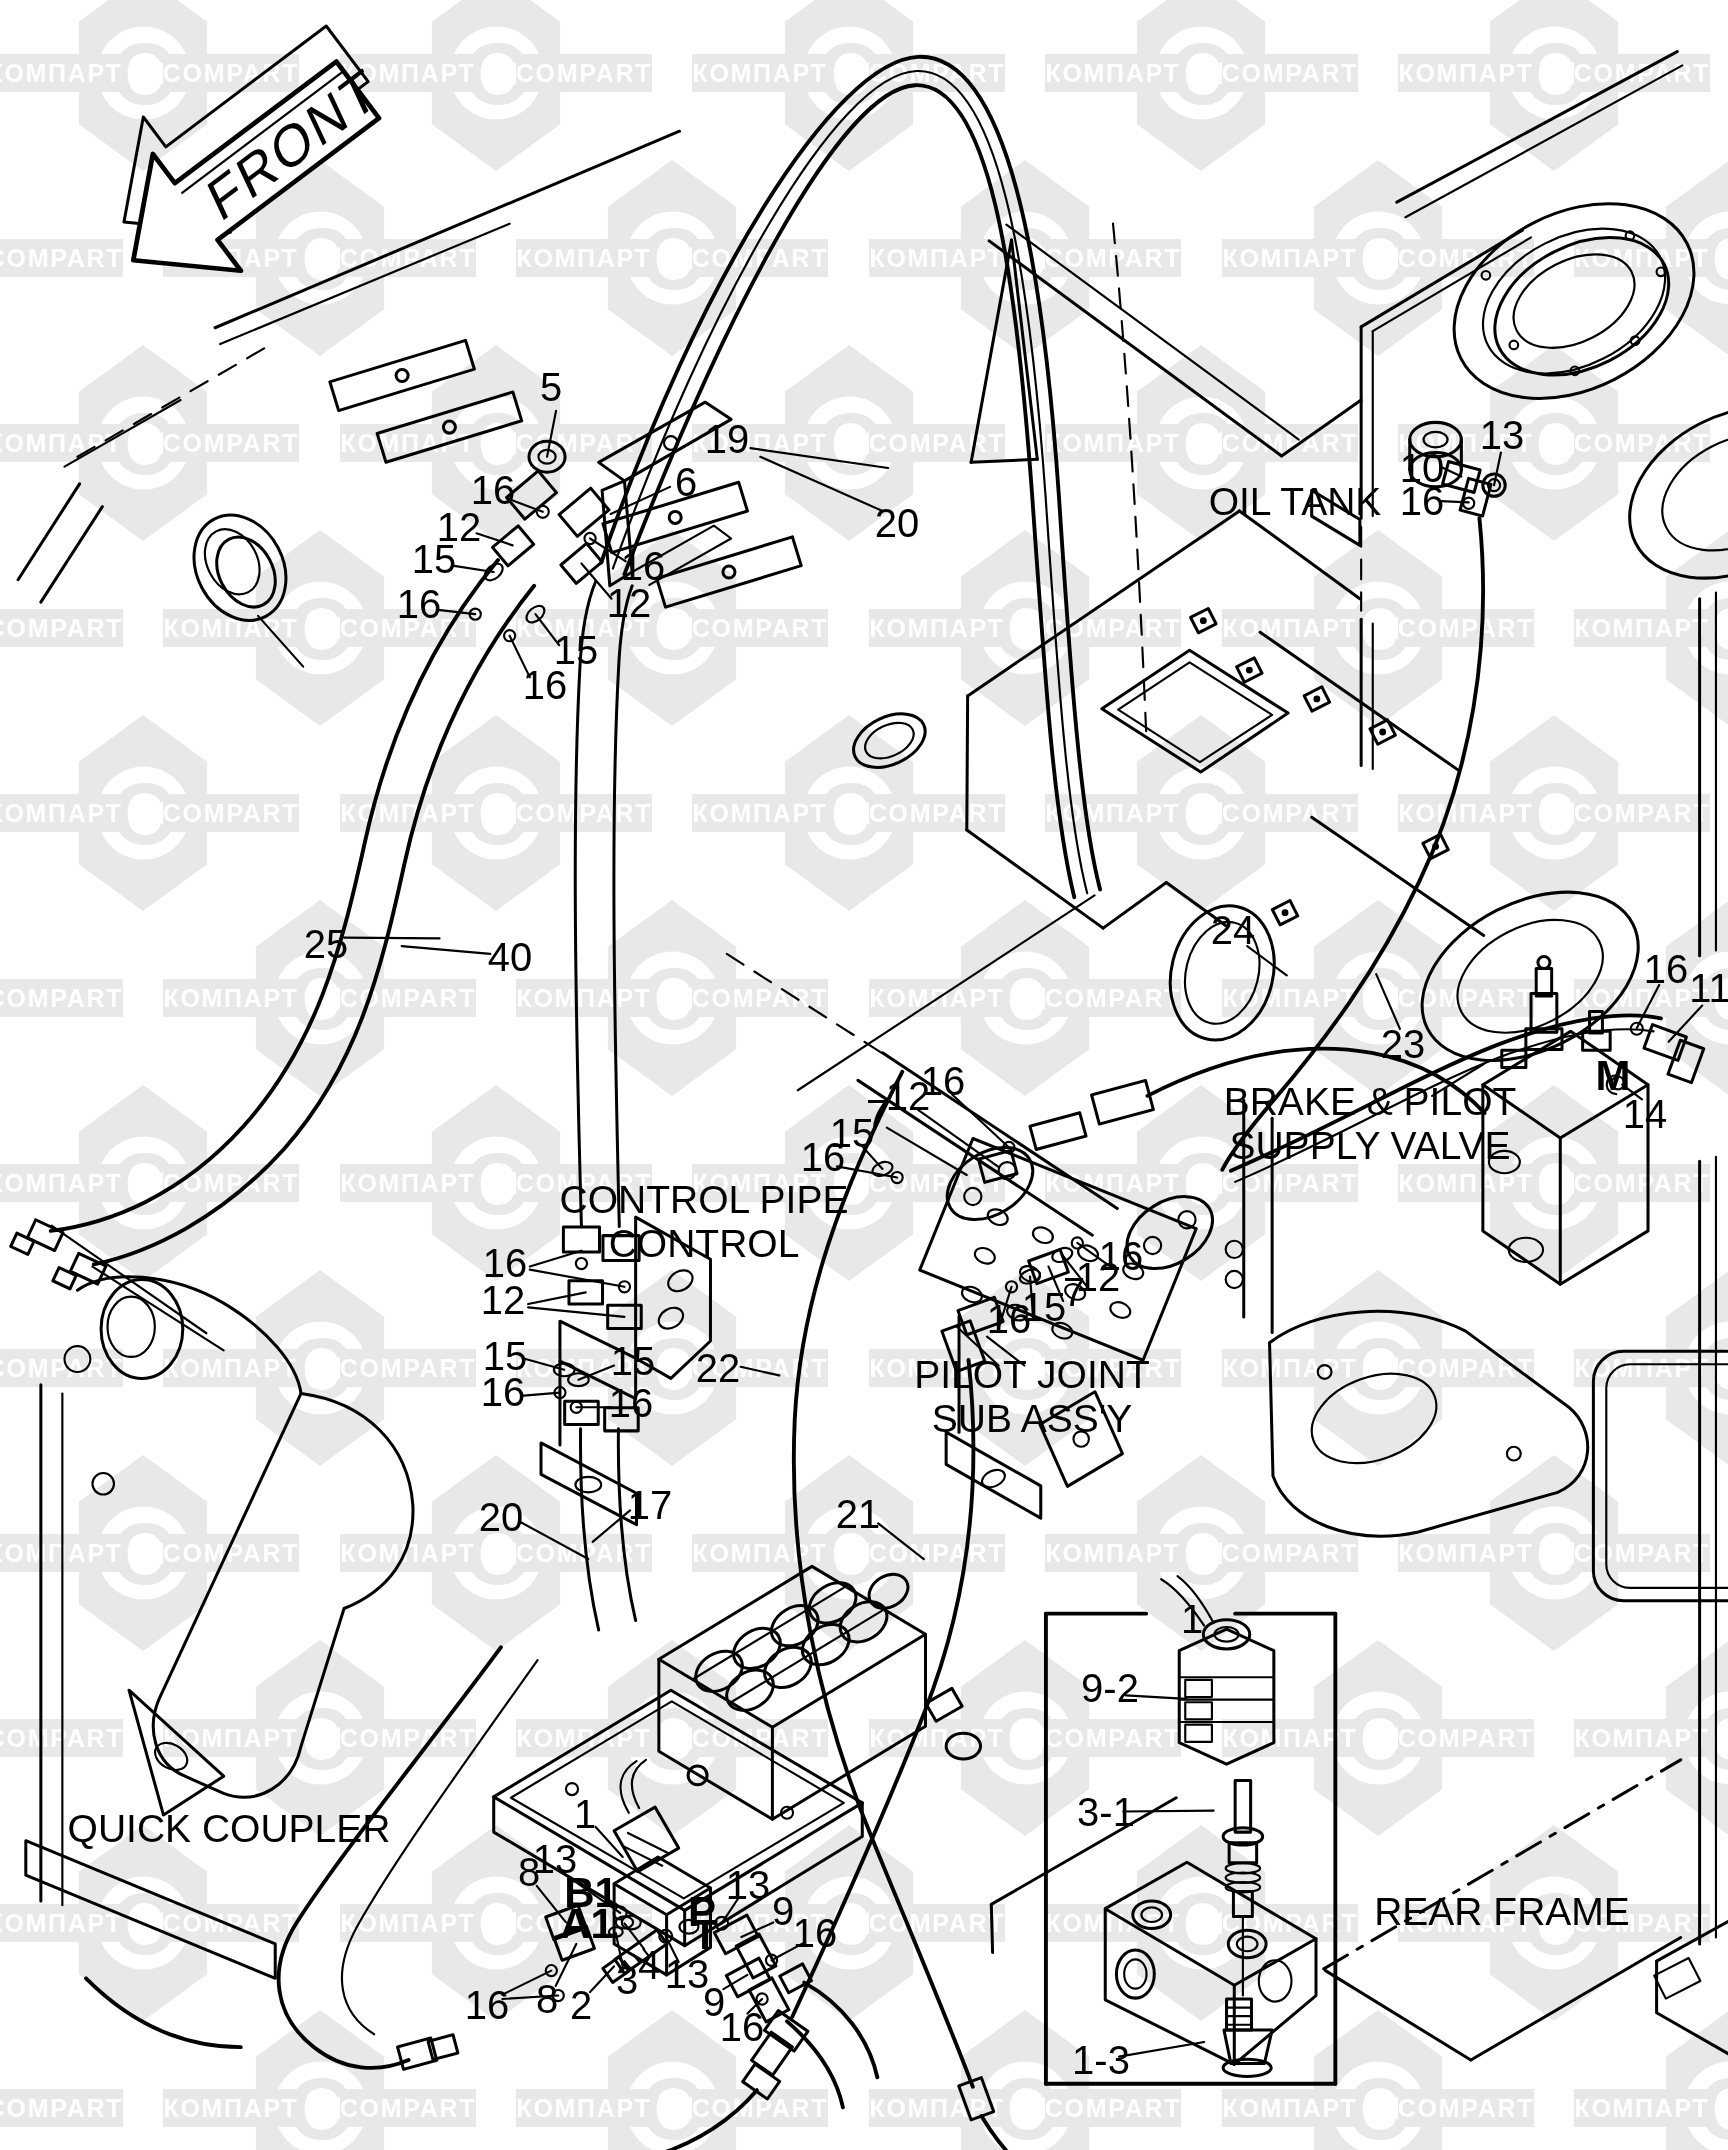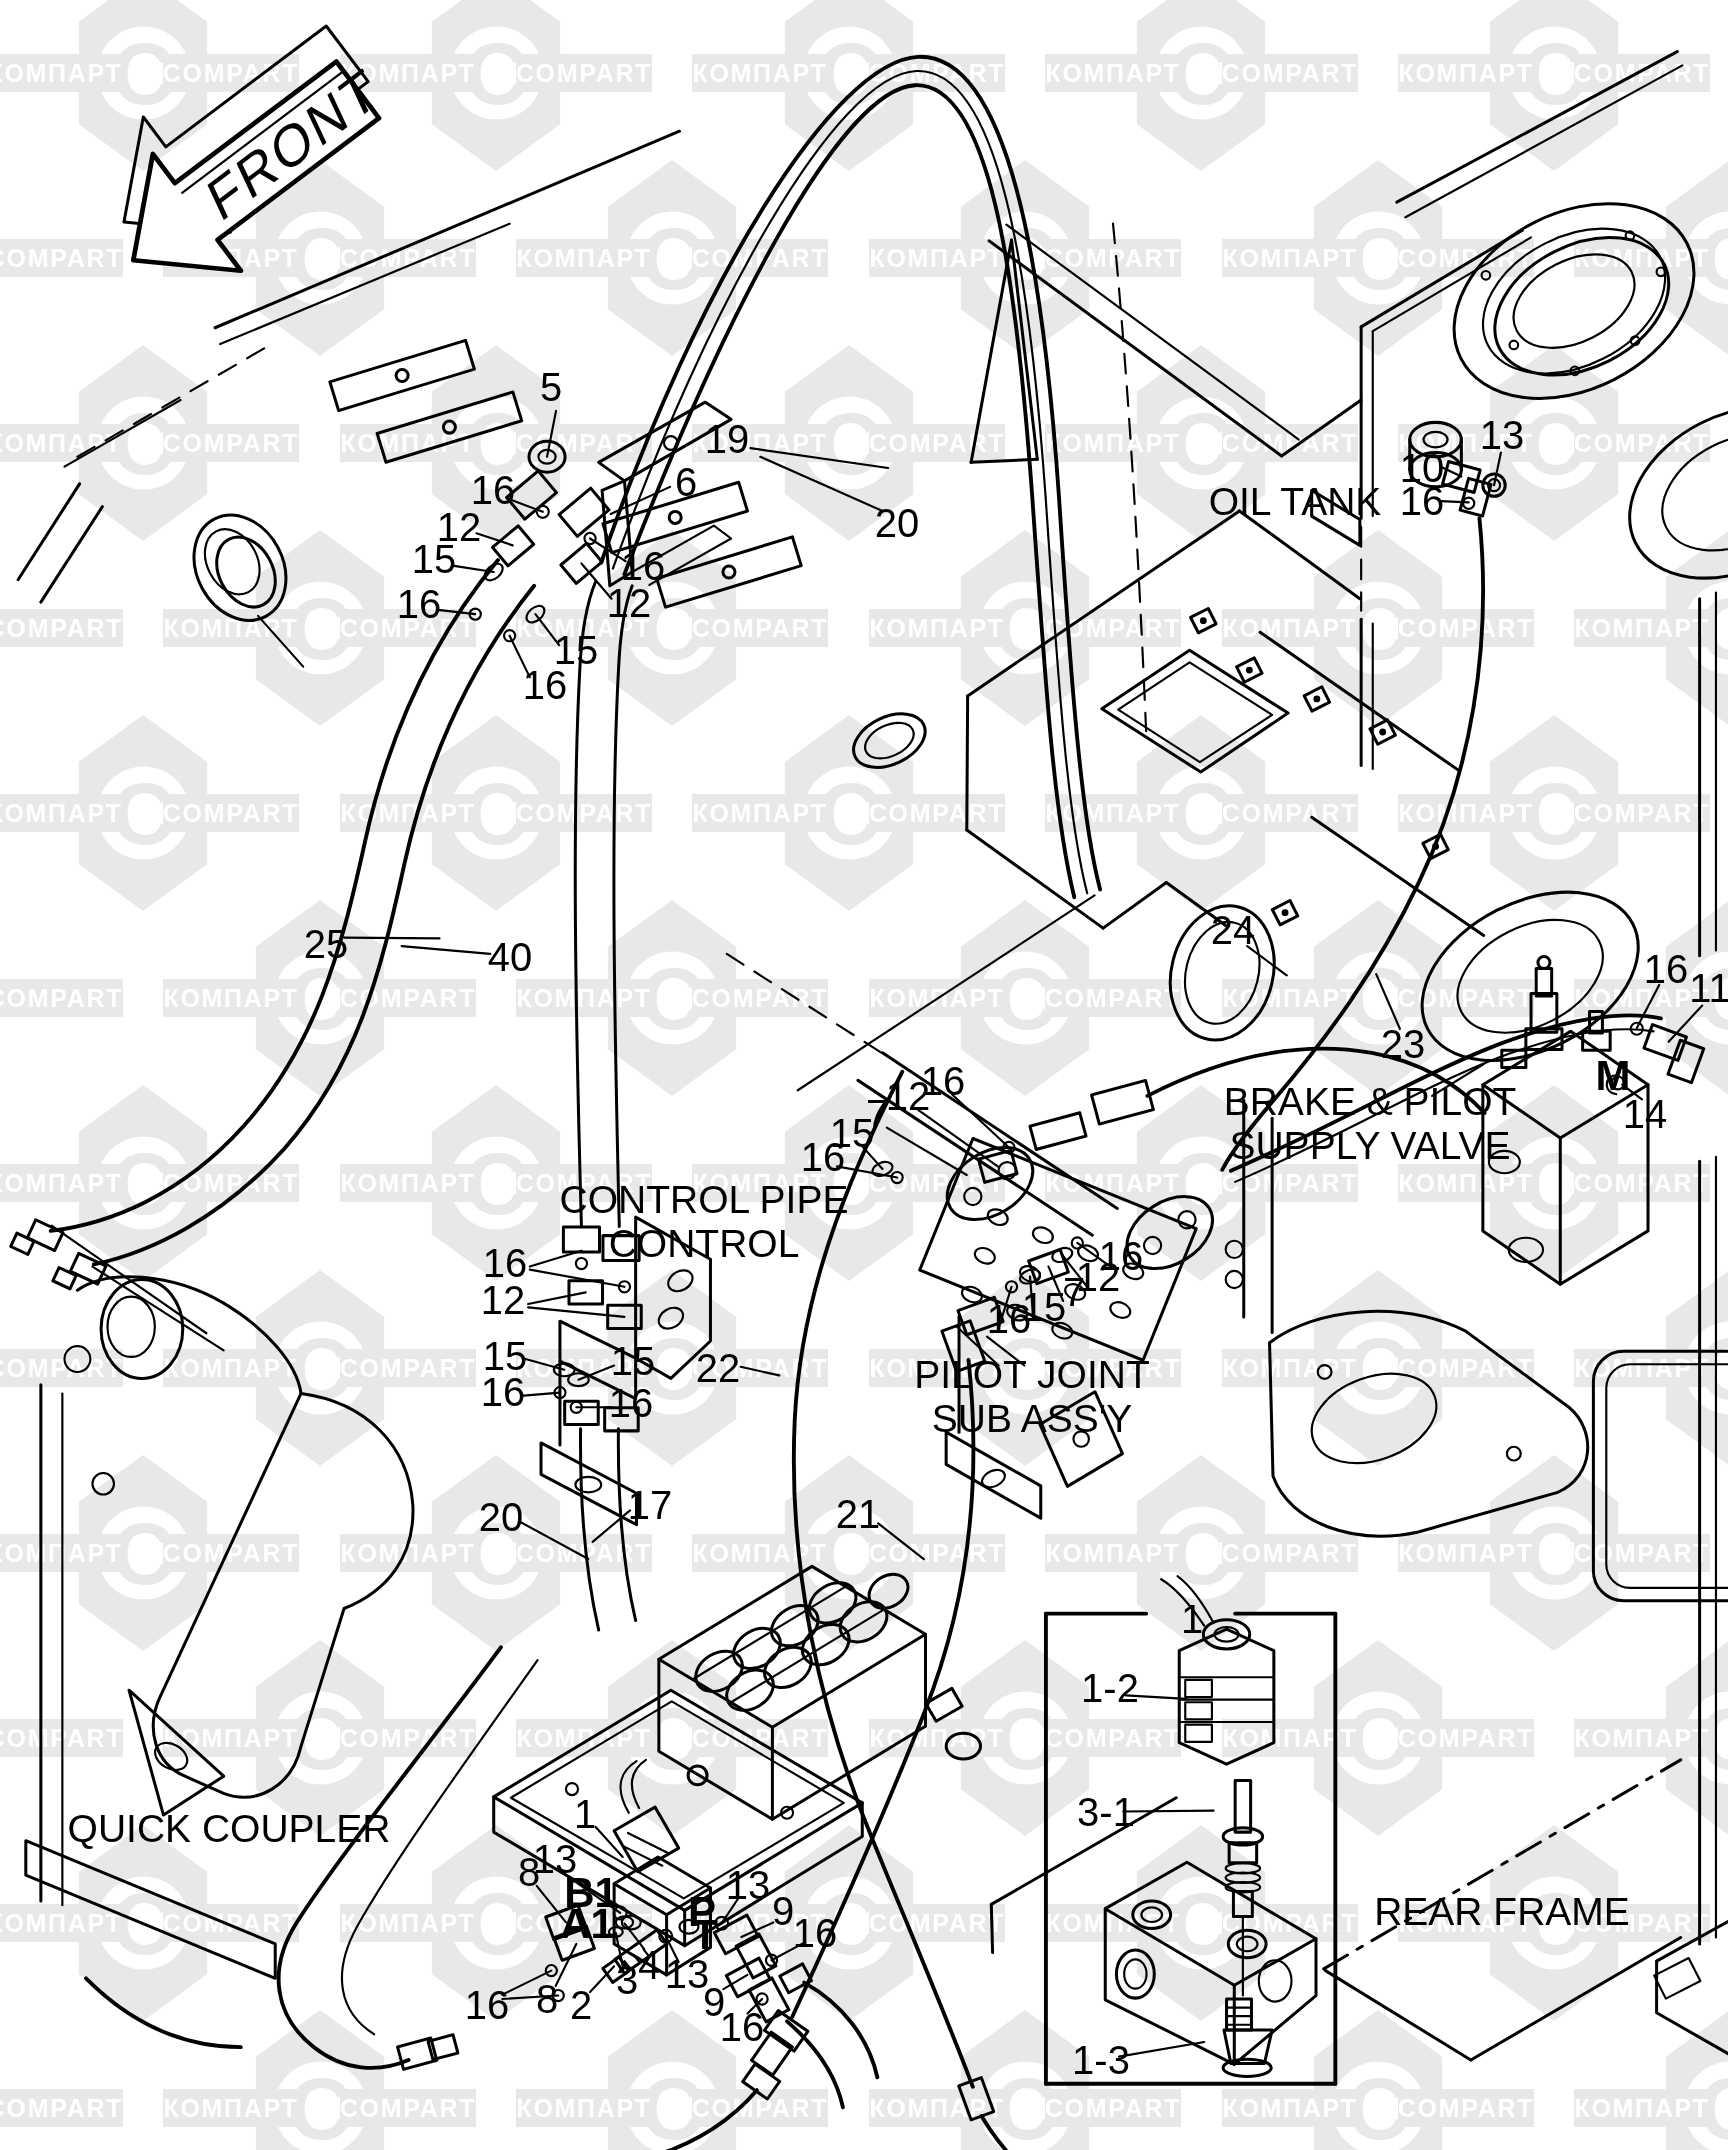--- a/index.html
+++ b/index.html
@@ -903,21 +903,21 @@
     <div class="callout" style="left: 815px; top: 1933px;">16</div>
     <div class="callout" style="left: 649px; top: 1965px;">4</div>
     <div class="callout" style="left: 627px; top: 1980px;">3</div>
     <div class="callout" style="left: 687px; top: 1974px;">13</div>
     <div class="callout" style="left: 714px; top: 2002px;">9</div>
     <div class="callout" style="left: 742px; top: 2027px;">16</div>
     <div class="callout" style="left: 487px; top: 2005px;">16</div>
     <div class="callout" style="left: 547px; top: 1999px;">8</div>
     <div class="callout" style="left: 581px; top: 2005px;">2</div>
     <div class="callout" style="left: 1192px; top: 1619px;">1</div>
-    <div class="callout" style="left: 1110px; top: 1688px;">1-2</div>
+    <div class="callout" style="left: 1110px; top: 1688px;">9-2</div>
     <div class="callout" style="left: 1106px; top: 1812px;">3-1</div>
     <div class="callout" style="left: 1101px; top: 2060px;">1-3</div>
     <div class="slabel" style="left: 1295px; top: 502px;">
       <div>OIL TANK</div>
     </div>
     <div class="slabel" style="left: 704px; top: 1222px;">
       <div>CONTROL PIPE</div>
       <div>CONTROL</div>
     </div>
     <div class="slabel" style="left: 1370px; top: 1124px;">

